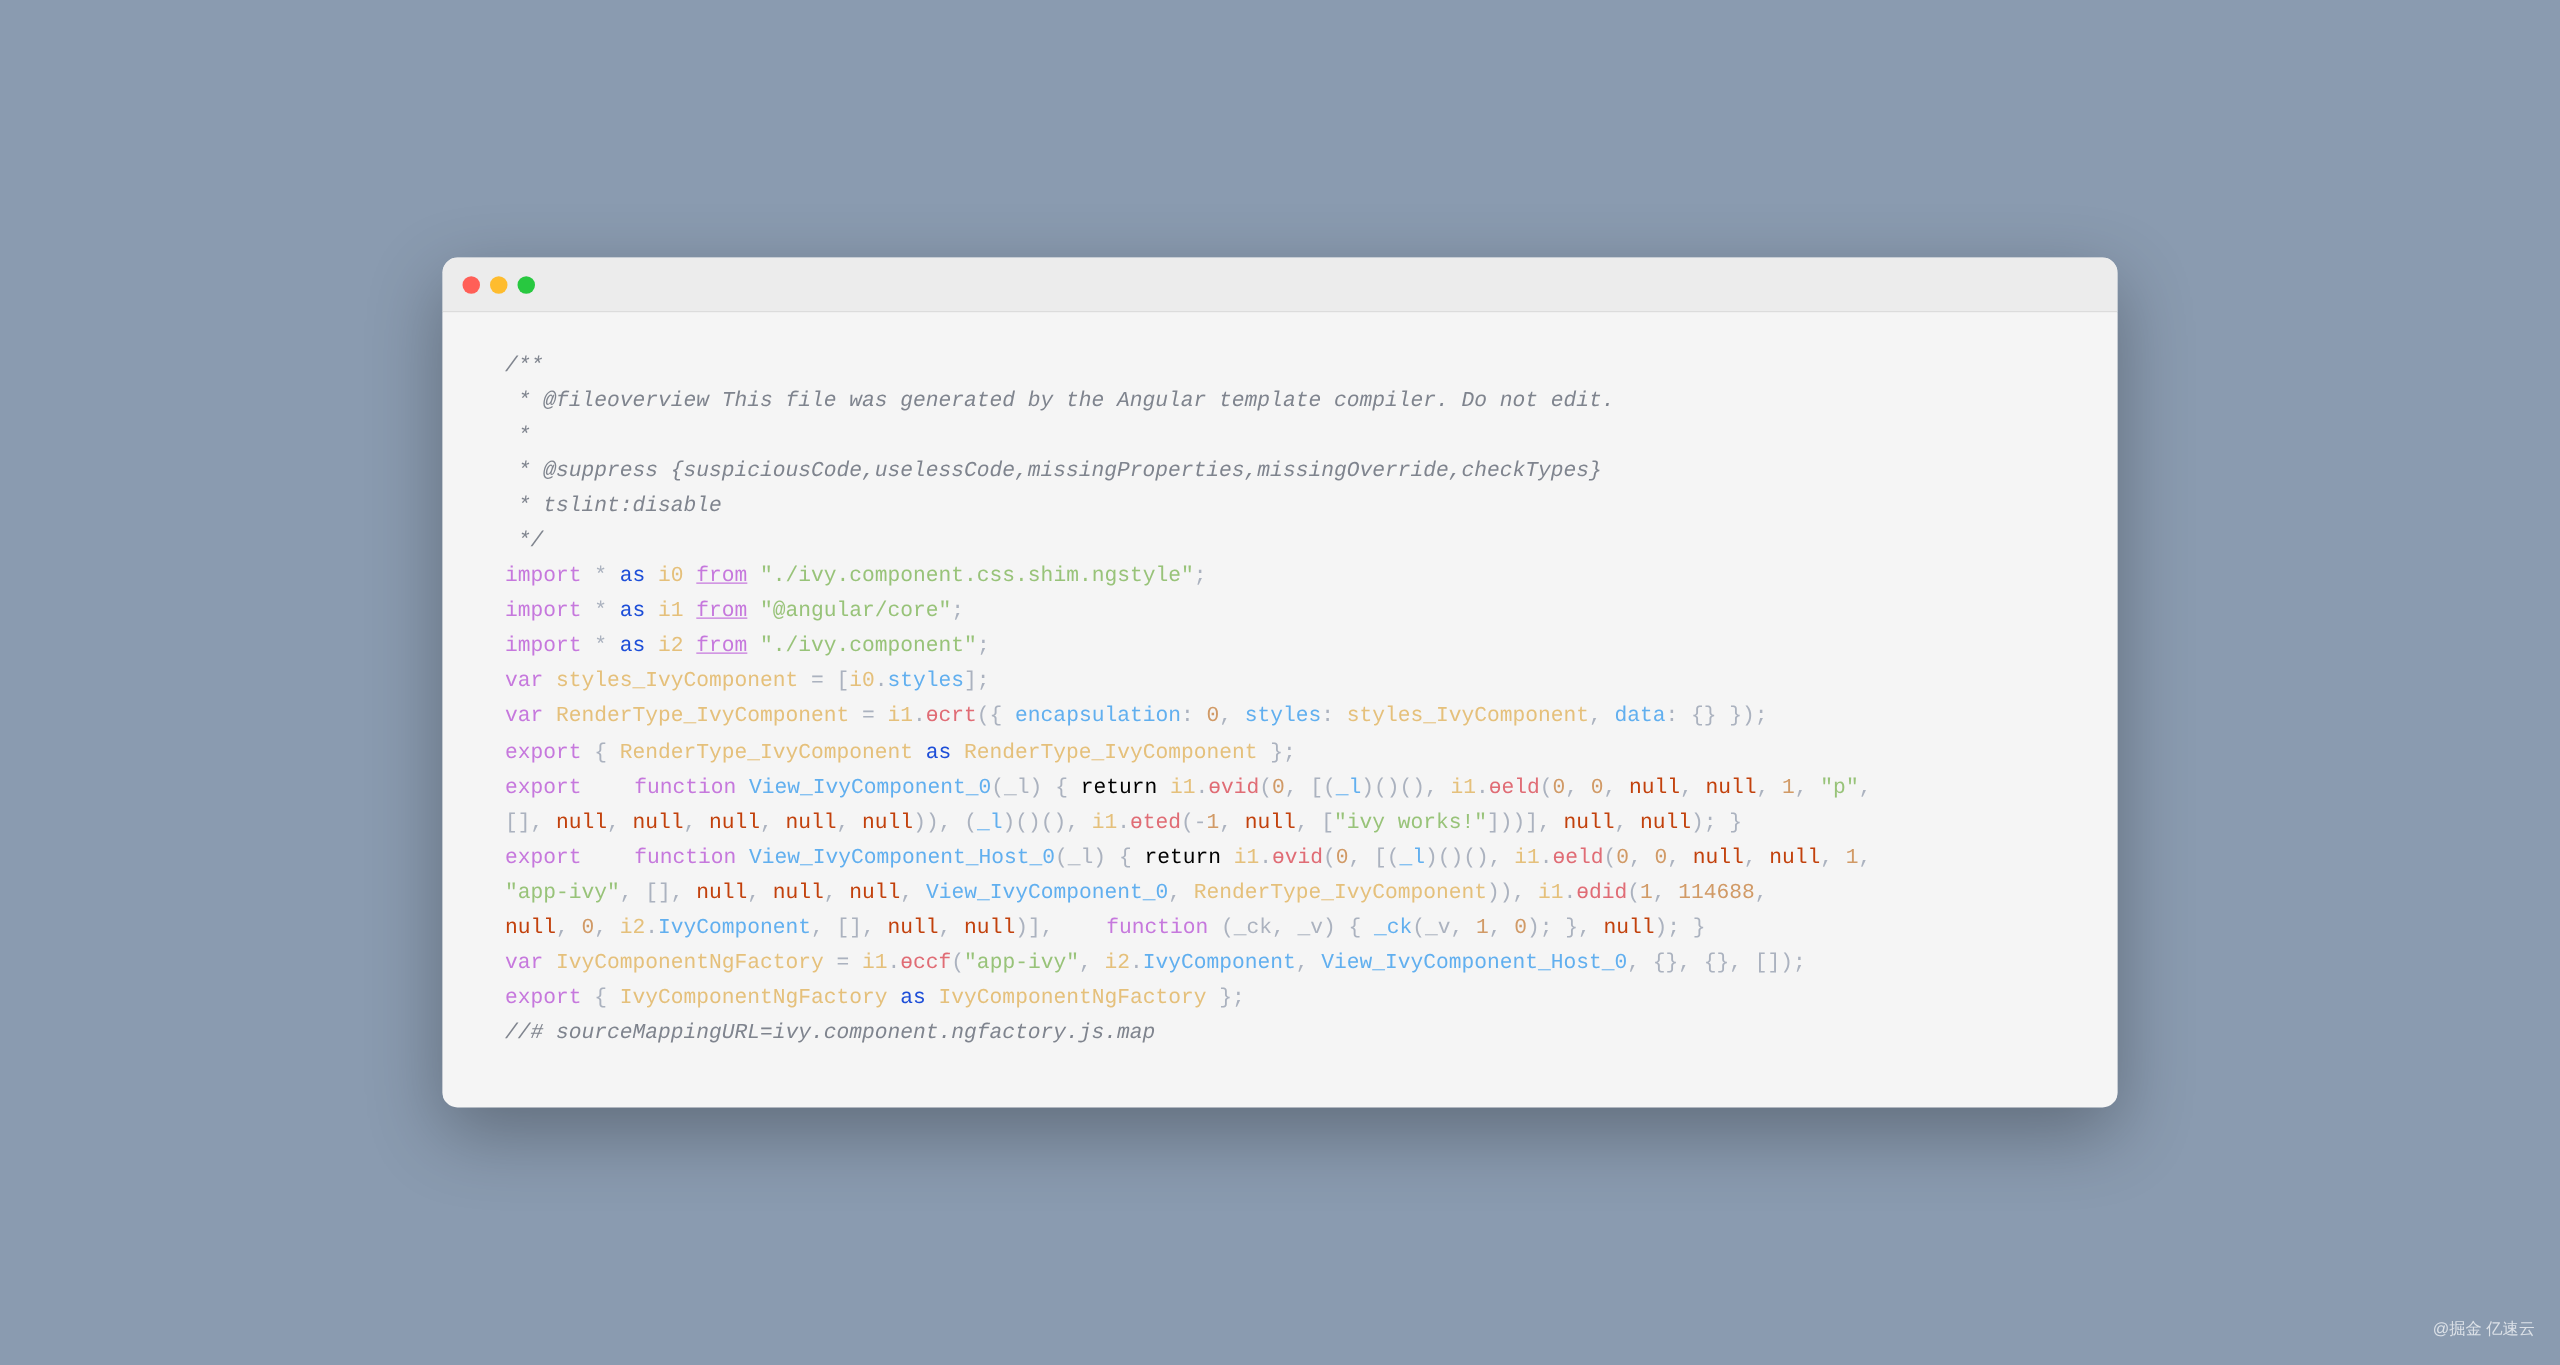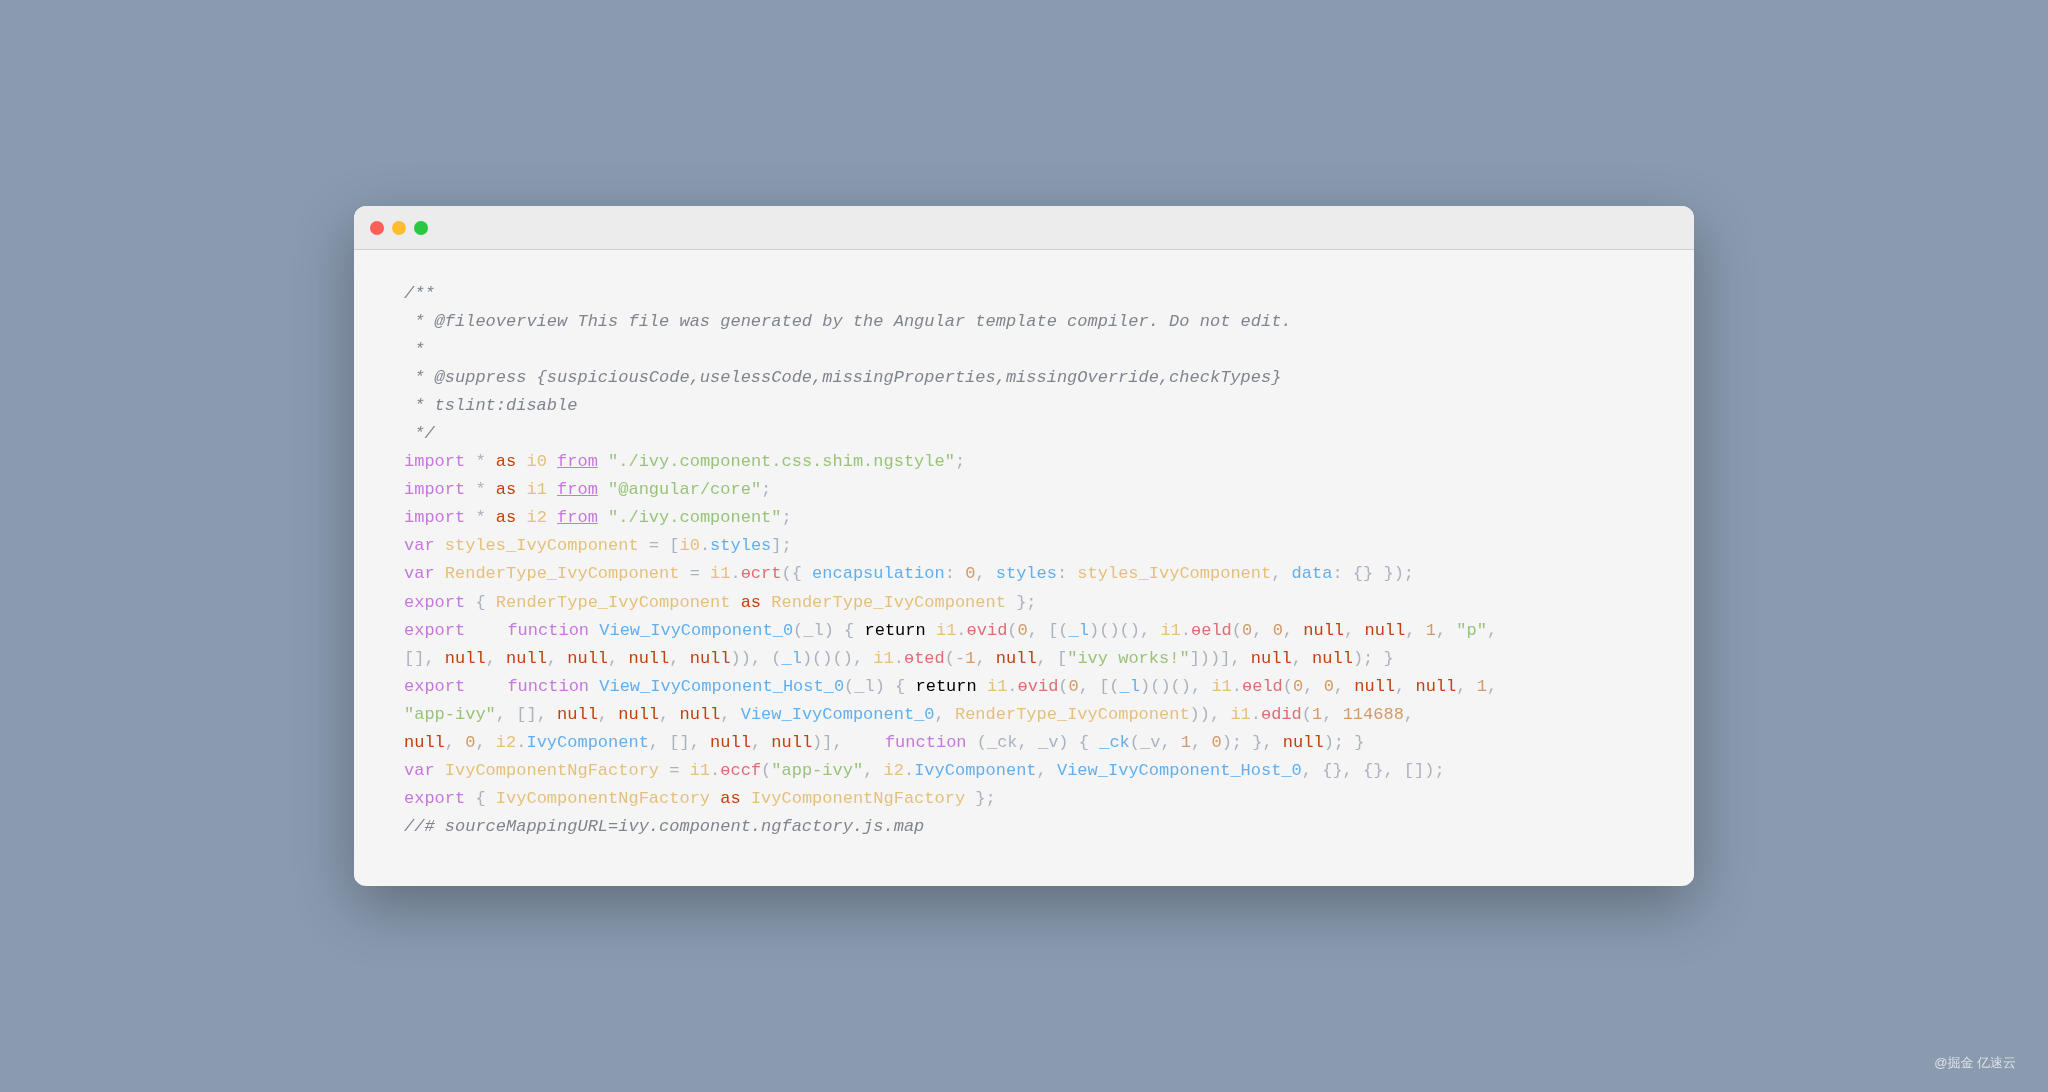--- a/index.html
+++ b/index.html
@@ -57,35 +57,35 @@
       white-space: pre;
       overflow: visible;
     }
 
     
     .kw-import { color: #c678dd; }
     .kw-export { color: #c678dd; text-align: right; }
     .kw-var { color: #c678dd; }
     .kw-function { color: #c678dd; margin-left: 32px; }
     .kw-return { color: #000000; }
-    .kw-as { color: #c2410c; }
+    .kw-as { color: #1d4ed8; }
     .kw-from { color: #c678dd; text-decoration: underline; }
     .kw-null { color: #c2410c; }
     .str { color: #98c379; }
     .num { color: #d19a66; }
     .ident-orange { color: #e5c07b; }
     .ident-blue { color: #61afef; }
     .ident-red { color: #e06c75; }
     .comment-line { color: #7f848e; font-style: italic; }
     .punct { color: #abb2bf; }
 
     .watermark {
       position: fixed;
       bottom: 20px;
-      right: 32px;
+      right: 20px;
       color: rgba(255,255,255,0.7);
       font-size: 13px;
       margin-top: 31px;
     }
   </style>
 </head>
 <body>
 
 <div class="window">
   <div class="titlebar">

